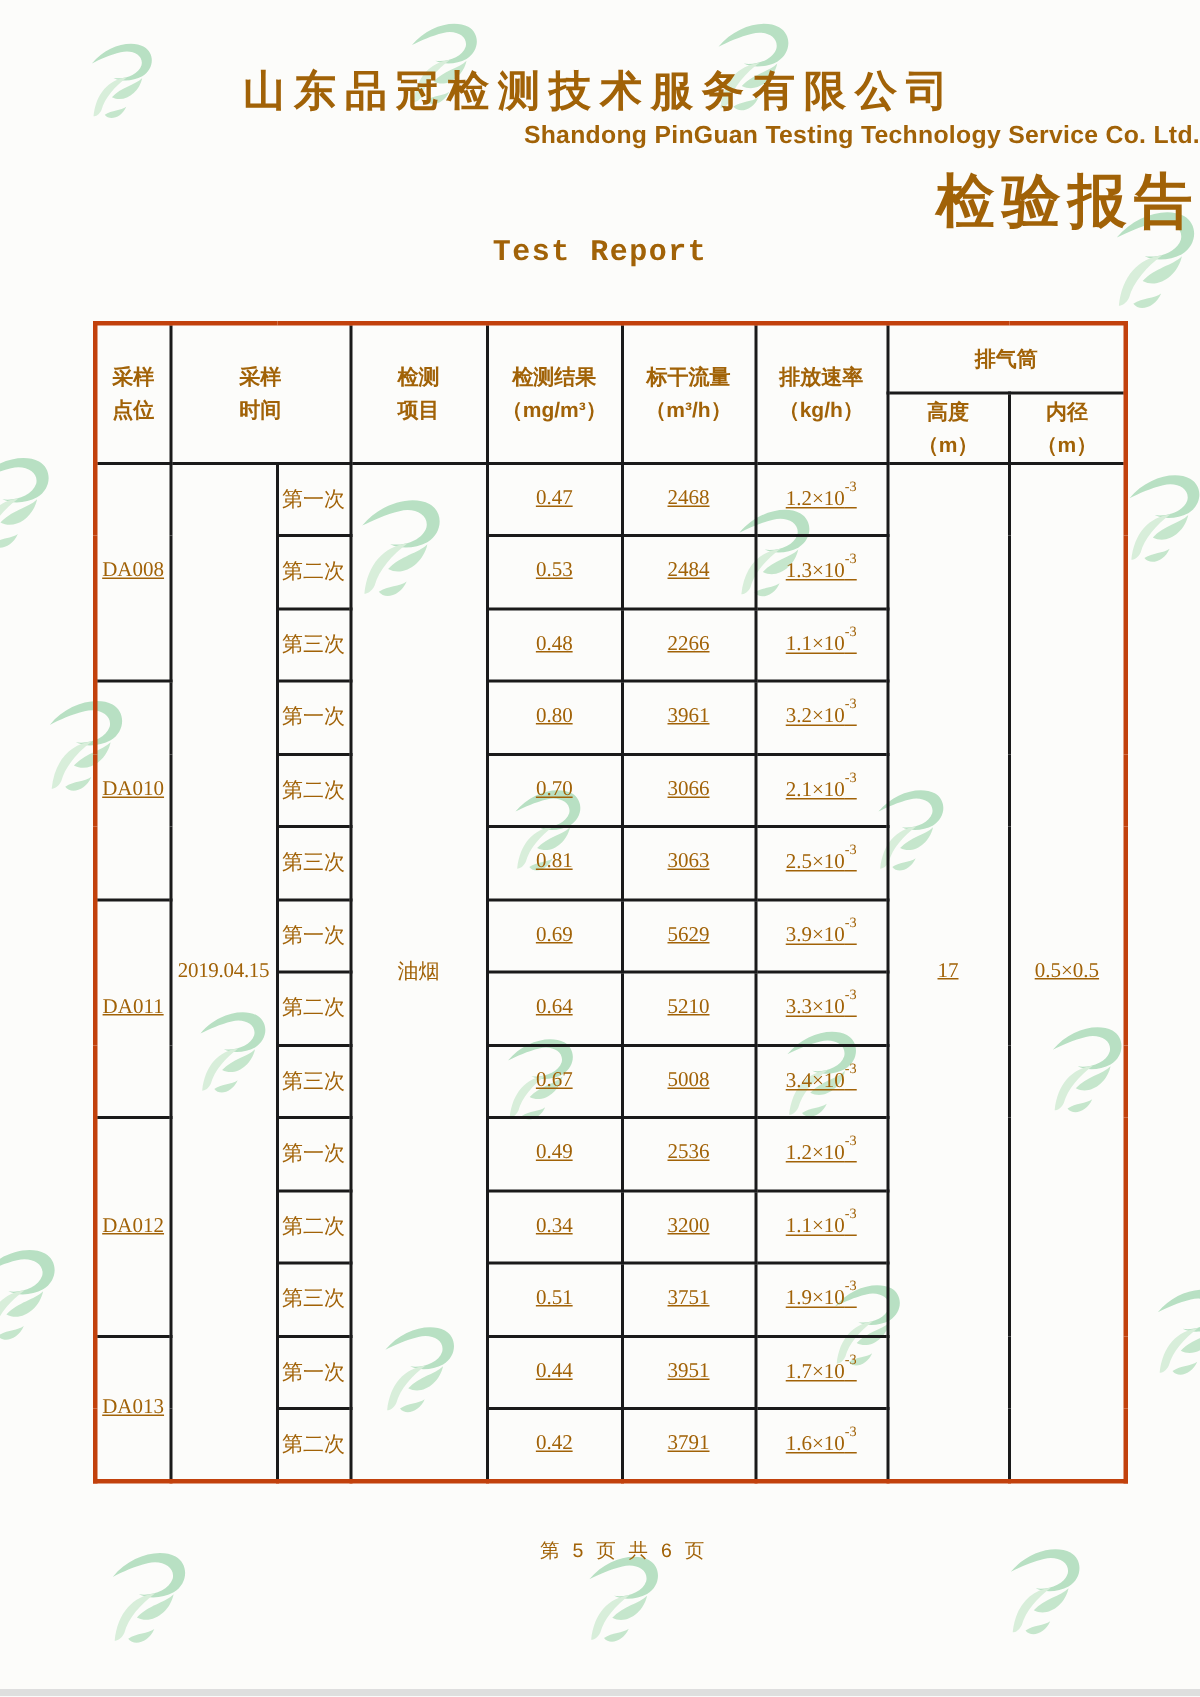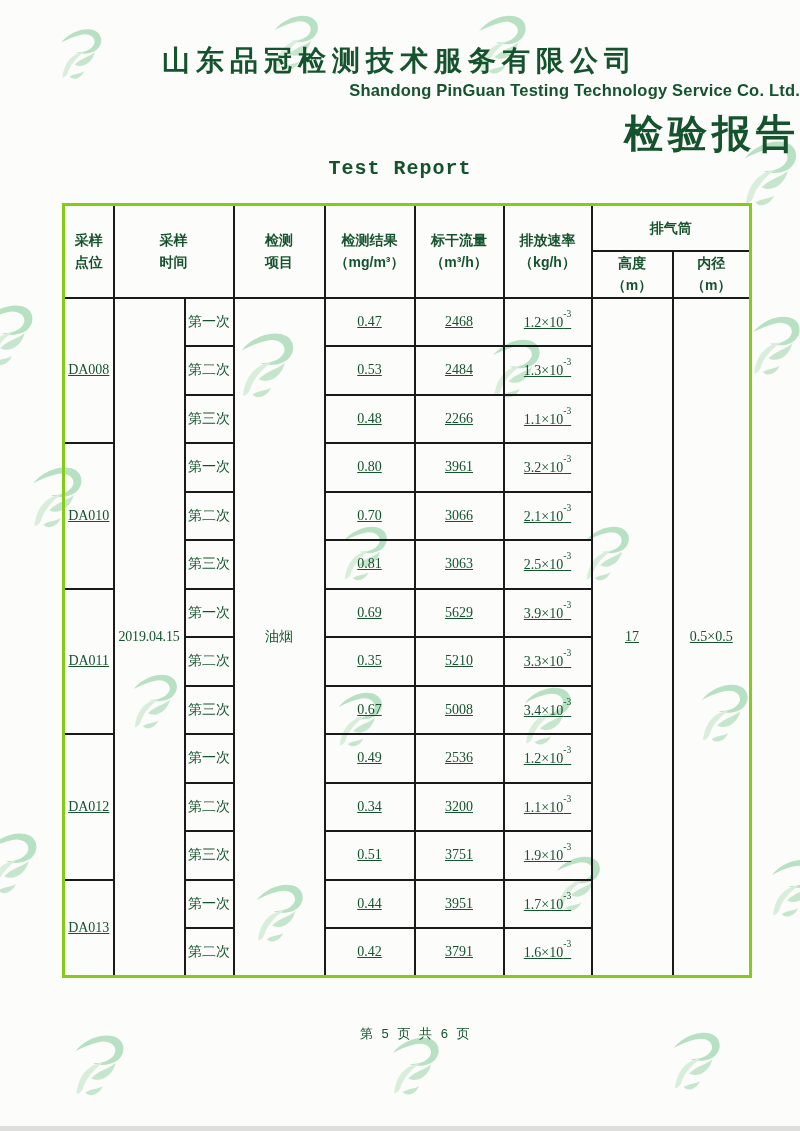--- a/index.html
+++ b/index.html
@@ -1,18 +1,18 @@
 <!DOCTYPE html>
 <html><head>
 <meta charset="utf-8">
 <style>
   html,body{margin:0;padding:0;background:#ffffff;}
   .page{
     position:relative;width:800px;height:1131px;margin:0 auto;
-    background:#fcfcfa;overflow:hidden;color:#14532d;
+    background:#fcfcfa;overflow:hidden;color:#a16207;
     font-family:"Liberation Sans", sans-serif;
   }
   
   .company-cn{
     position:absolute;top:42px;left:0;width:100%;text-align:center;
     font-family:"Liberation Serif", serif;
     font-size:28px;font-weight:bold;letter-spacing:6px;white-space:nowrap;
   }
   .company-en{
     position:absolute;top:81px;left:0;width:100%;text-align:right;
@@ -28,23 +28,23 @@
     position:absolute;top:157px;left:0;width:100%;text-align:center;
     font-family:"Liberation Mono", monospace;
     font-size:20px;font-weight:bold;letter-spacing:1px;
   }
   .caption{
     position:absolute;top:180px;left:84px;
     font-size:15px;font-weight:bold;letter-spacing:.5px;
   }
   
   table.report{
-    position:absolute;top:203px;left:62px;width:687px;
+    position:absolute;top:214px;left:62px;width:687px;
     border-collapse:collapse;table-layout:fixed;
-    border:3px solid #84cc16;
+    border:3px solid #c2410c;
     padding-left:30px;
   }
   .report th,.report td{
     border:2px solid #1a1a1a;
     text-align:center;vertical-align:middle;padding:0;
     overflow:hidden;
   }
   .report th{
     font-size:14px;font-weight:bold;line-height:1.6;
     white-space:pre-line;
@@ -283,21 +283,21 @@
         </tr>
         <tr style="height: 48.5px;">
           <td rowspan="3" class="serif">DA011</td>
           <td>第一次</td>
           <td class="serif">0.69</td>
           <td class="serif">5629</td>
           <td class="serif rate-cell">3.9×10<sup>-3</sup></td>
         </tr>
         <tr style="height: 48.5px;">
           <td>第二次</td>
-          <td class="serif">0.35</td>
+          <td class="serif">0.64</td>
           <td class="serif">5210</td>
           <td class="serif rate-cell">3.3×10<sup>-3</sup></td>
         </tr>
         <tr style="height: 48.5px;">
           <td>第三次</td>
           <td class="serif">0.67</td>
           <td class="serif">5008</td>
           <td class="serif rate-cell">3.4×10<sup>-3</sup></td>
         </tr>
         <tr style="height: 48.5px;">

